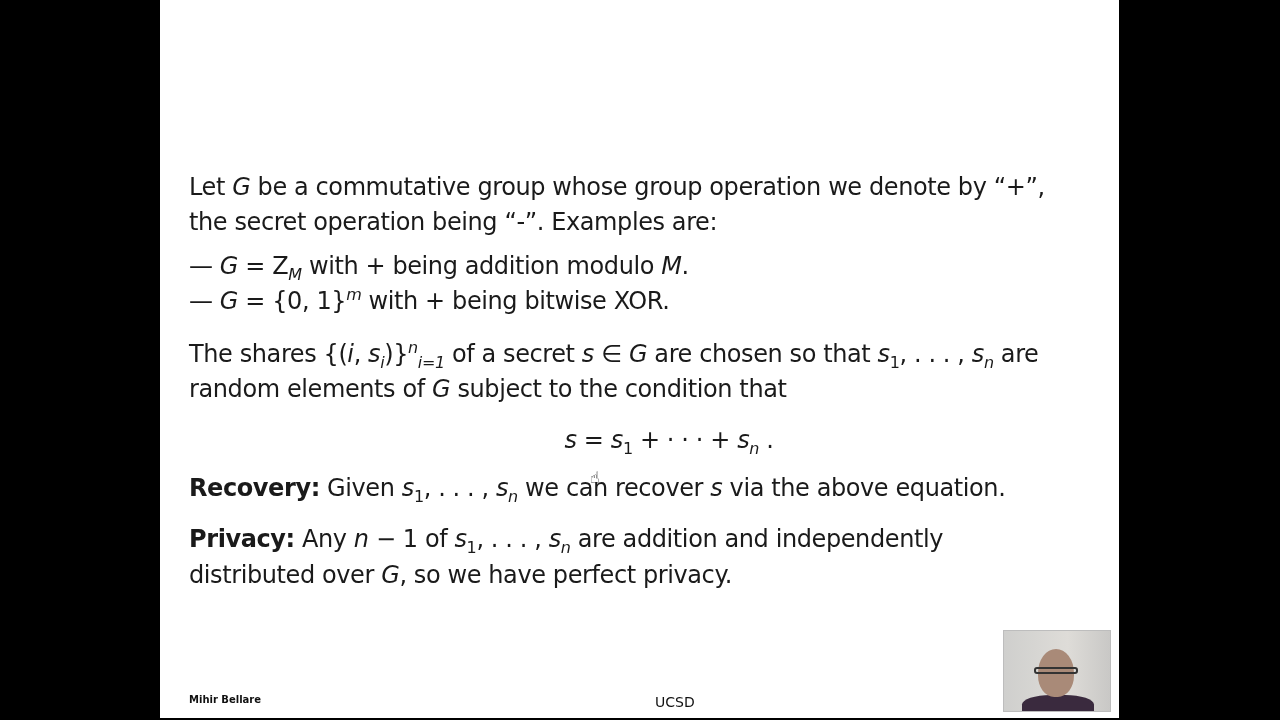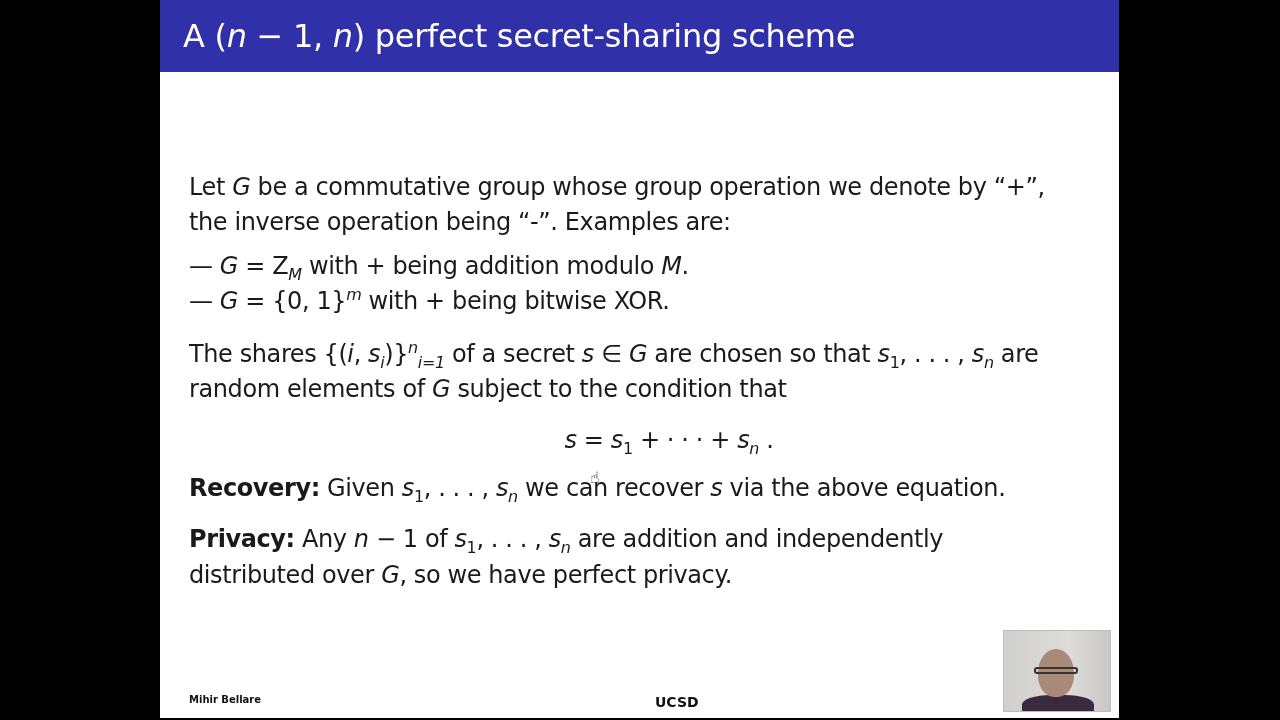--- a/index.html
+++ b/index.html
@@ -8,38 +8,35 @@
     .slide { position: absolute; left: 160px; top: 0; width: 959px; height: 718px; background: #ffffff; overflow: hidden; }
     .title-bar { position: absolute; left: 0; top: 0; width: 959px; height: 72px; background: #3030a8; }
     .title-text { position: absolute; left: 23px; top: 16px; color: #ffffff; font-size: 32px; line-height: 40px; white-space: nowrap; letter-spacing: -0.3px; }
     .body { position: absolute; left: 29px; top: 0; width: 910px; color: #1a1a1a; font-size: 24px; letter-spacing: -0.4px; }
     .line { position: absolute; left: 0; white-space: nowrap; line-height: 30px; }
     .it { font-style: italic; }
     .bold { font-weight: bold; }
     sub, sup { font-size: 16px; line-height: 0; }
     .centered { left: 0; width: 720px; text-align: center; }
     .footer-left { position: absolute; left: 29px; top: 694px; font-size: 10px; font-weight: bold; color: #111; }
-    .footer-center { position: absolute; left: 495px; top: 694px; font-size: 14px; font-weight: bold; color: #111; }
+    .footer-center { position: absolute; left: 495px; top: 694px; font-size: 14px; font-weight: normal; color: #111; }
     .cursor { position: absolute; left: 430px; top: 468px; font-size: 16px; color: #222; }
     .webcam { position: absolute; left: 843px; top: 630px; width: 106px; height: 80px; background: linear-gradient(90deg, #cfcfcd 0%, #dedcd8 60%, #c9c8c6 100%); border: 1px solid #bdbdbd; overflow: hidden; }
     .head { position: absolute; left: 34px; top: 18px; width: 36px; height: 48px; border-radius: 50% 50% 45% 45%; background: #a98a78; }
     .glasses { position: absolute; left: 30px; top: 36px; width: 44px; height: 7px; border: 2px solid #333; border-radius: 3px; box-sizing: border-box; }
     .shirt { position: absolute; left: 18px; top: 64px; width: 72px; height: 24px; border-radius: 40% 40% 0 0; background: #3a2a3e; }
   </style>
 </head>
 <body>
 
 <div class="slide">
-  <div class="title-bar">
-    <div class="title-text"><span>A (</span><span class="it">n</span><span> − 1, </span><span class="it">n</span><span>) perfect secret-sharing scheme</span></div>
-  </div>
 
   <div class="body">
     <div class="line" style="top:172px"><span>Let </span><span class="it">G</span><span> be a commutative group whose group operation we denote by “+”,</span></div>
-    <div class="line" style="top:207px">the inverse operation being “-”. Examples are:</div>
+    <div class="line" style="top:207px">the secret operation being “-”. Examples are:</div>
 
     <div class="line" style="top:251px"><span>— </span><span class="it">G</span><span> = Z</span><sub class="it">M</sub><span> with + being addition modulo </span><span class="it">M</span><span>.</span></div>
     <div class="line" style="top:286px"><span>— </span><span class="it">G</span><span> = {0, 1}</span><sup class="it">m</sup><span> with + being bitwise XOR.</span></div>
 
     <div class="line" style="top:339px"><span>The shares {(</span><span class="it">i</span><span>, </span><span class="it">s</span><sub class="it">i</sub><span>)}</span><sup class="it">n</sup><sub class="it">i=1</sub><span> of a secret </span><span class="it">s</span><span> ∈ </span><span class="it">G</span><span> are chosen so that </span><span class="it">s</span><sub>1</sub><span>, . . . , </span><span class="it">s</span><sub class="it">n</sub><span> are</span></div>
     <div class="line" style="top:374px"><span>random elements of </span><span class="it">G</span><span> subject to the condition that</span></div>
 
     <div class="line centered" style="top:425px; left:120px"><span class="it">s</span><span> = </span><span class="it">s</span><sub>1</sub><span> + · · · + </span><span class="it">s</span><sub class="it">n</sub><span> .</span></div>
 
     <div class="line" style="top:473px"><span class="bold">Recovery:</span><span> Given </span><span class="it">s</span><sub>1</sub><span>, . . . , </span><span class="it">s</span><sub class="it">n</sub><span> we can recover </span><span class="it">s</span><span> via the above equation.</span></div>

